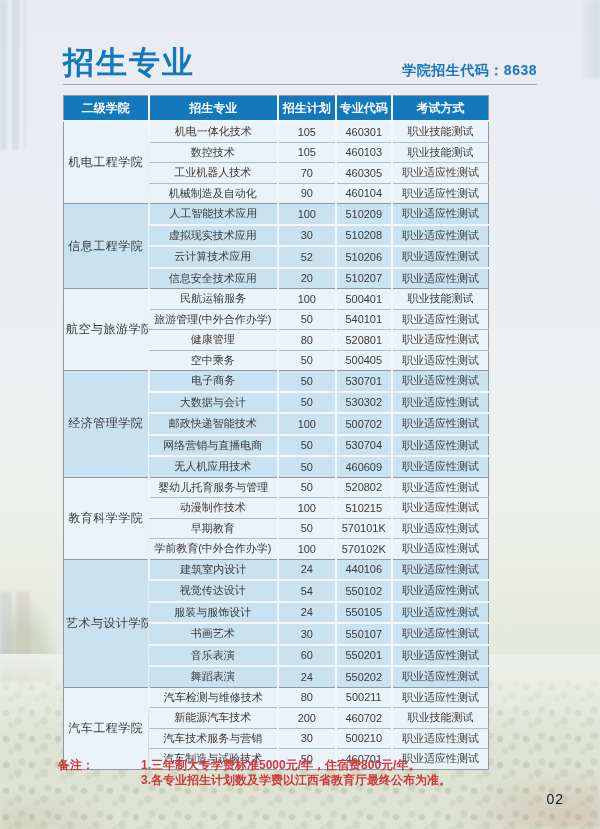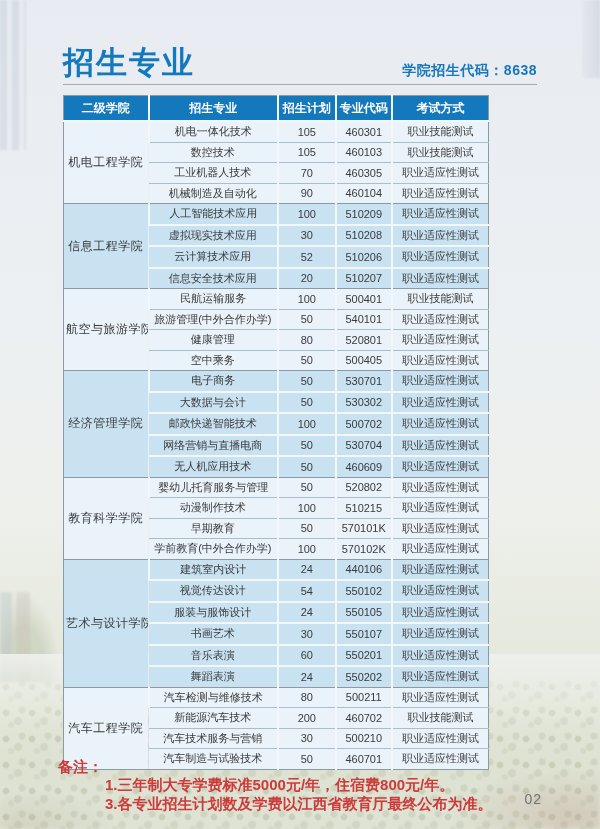--- a/index.html
+++ b/index.html
@@ -81,30 +81,29 @@
   table.adm td:first-child{border-left:none;}
   td.college{font-weight:normal;font-size:12px;color:#1d1d1d;letter-spacing:.5px;}
   tr.grp-light td{background:#eaf3fa;}
   tr.grp-blue  td{background:#c9e2f2;}
   tr.row-sep-light td{border-top:1px solid #a9becb;}
   tr.row-sep-blue  td{border-top:2px solid #f4f7f9;}
   tr.grp-start td{border-top:1px solid #8d9aa3;}
   
   .notes{
     position:absolute;left:58px;top:758px;width:480px;
-    color:#cd3a3a;font-size:15px;font-weight:bold;line-height:1.22;
+    color:#cd3a3a;font-size:12px;font-weight:bold;line-height:1.22;
     display:flex;
-    flex-direction:column;
   }
   .notes-label{flex:none;}
   .notes-items{flex:1;margin-left:47px;}
   .note-line{white-space:nowrap;}
   .page-number{
-    position:absolute;right:82px;bottom:22px;
-    font-size:14px;color:#737373;letter-spacing:1px;
+    position:absolute;right:60px;bottom:22px;
+    font-size:14px;color:#0f172a;letter-spacing:1px;
   }
 </style>
 </head>
 <body>
 
 <div class="bg-layer bg-buildings-tl"></div>
 <div class="bg-layer bg-tower-tr"></div>
 <div class="bg-layer bg-buildings-lm"></div>
 <div class="bg-layer bg-shrubs"></div>
 <div class="bg-layer bg-shrub-fade"></div>

